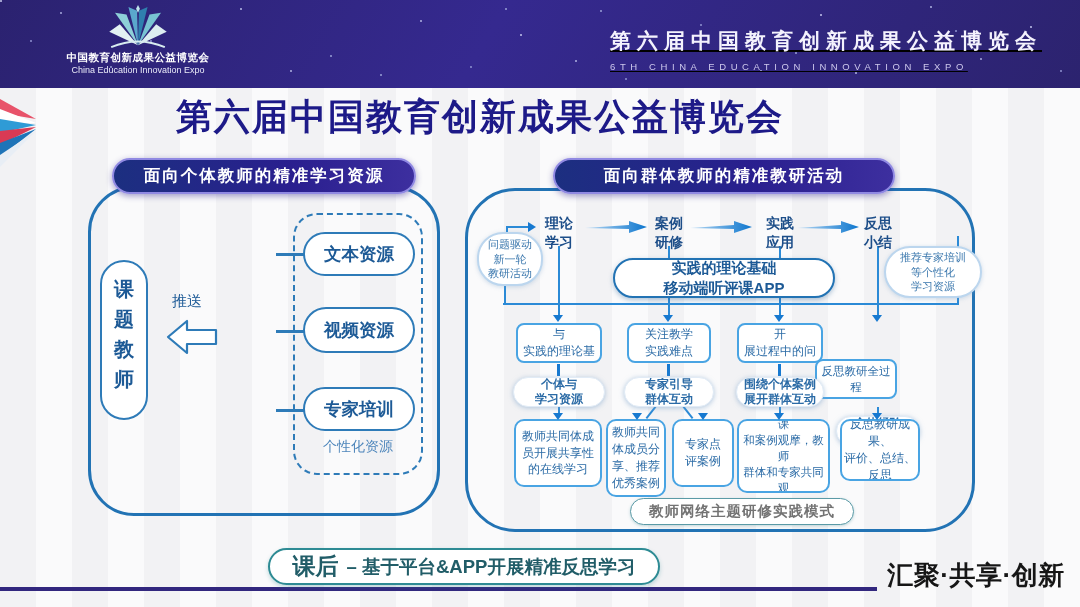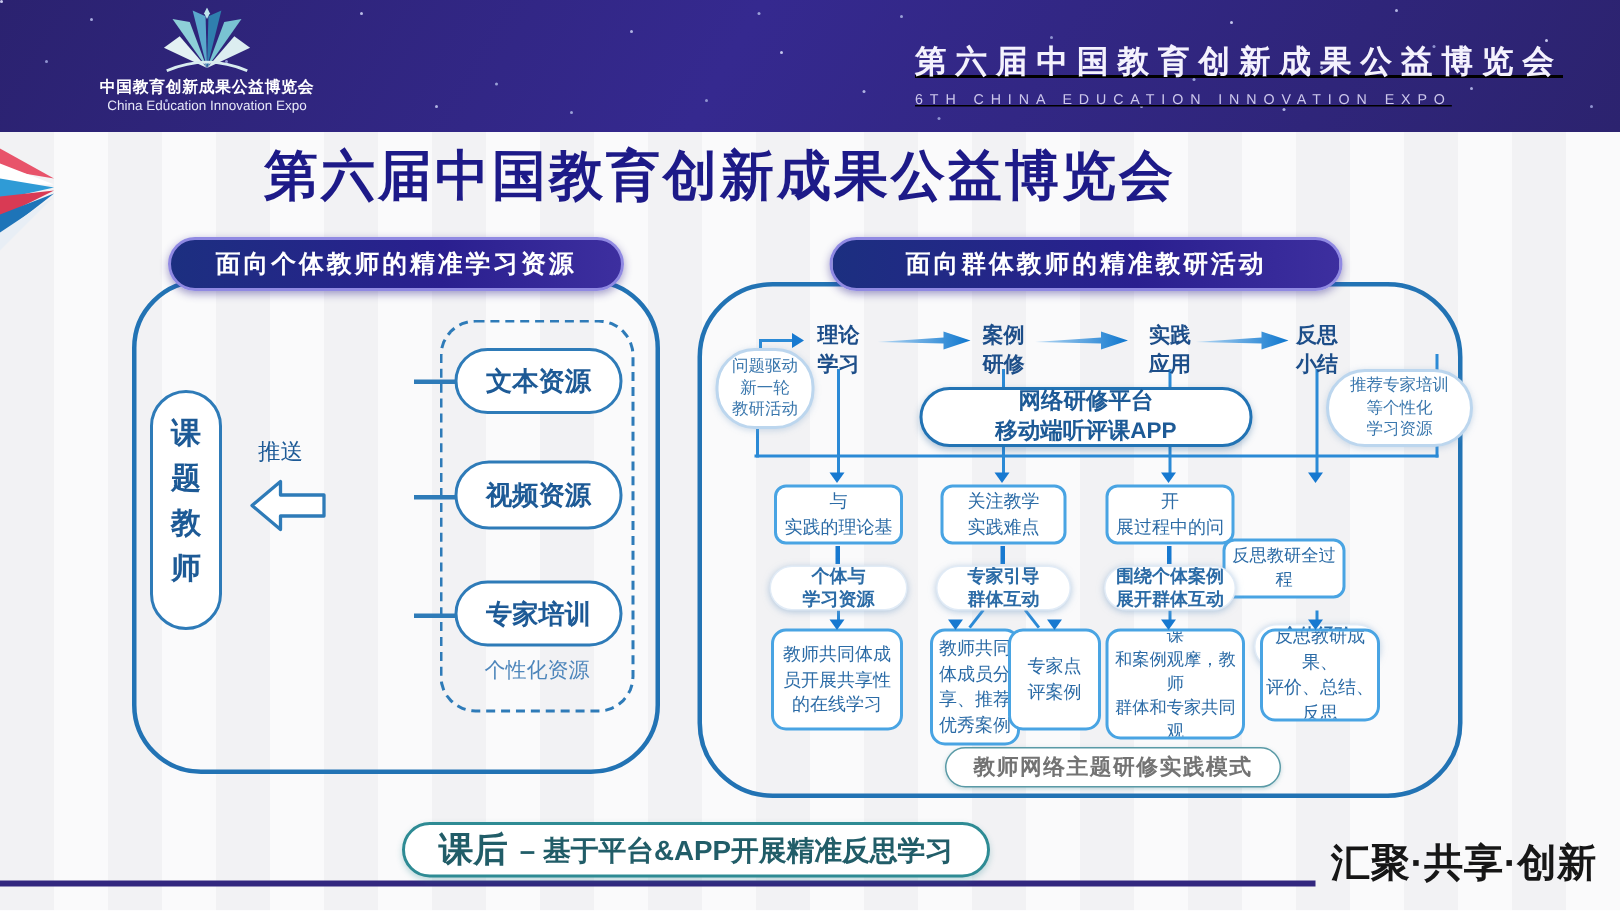--- a/index.html
+++ b/index.html
@@ -121,21 +121,21 @@
   .s3a { left:558px; } .s3c { left:779px; } .s3d { left:877px; }
   .dstem { position:absolute; width:2px; height:15px; background:#2b8ad6; top:317px; z-index:1; }
   .dsa { left:650px; transform:rotate(38deg); } .dsb { left:687px; transform:rotate(-38deg); }
   .td5 { left:553px; top:325px; } .td6 { left:632px; top:325px; } .td7 { left:698px; top:325px; }
   .td8 { left:774px; top:325px; } .td9 { left:872px; top:325px; }
 
   .abox { position:absolute; top:331px; border:2px solid #49a4e3; border-radius:10px; background:#fff;
     color:#2b6ba6; font-size:12px; line-height:1.4; display:flex; align-items:center; justify-content:center;
     text-align:center; white-space:pre-line; z-index:2; overflow:hidden; }
   .ab1 { left:514px; width:88px; height:68px; }
-  .ab2 { left:620px; width:60px; height:78px; }
+  .ab2 { left:606px; width:60px; height:78px; }
   .ab3 { left:672px; width:62px; height:68px; }
   .ab4 { left:737px; width:93px; height:74px; font-size:11.5px; }
   .ab5 { left:840px; width:80px; height:62px; }
 
   .mode-badge { position:absolute; left:630px; top:410px; width:224px; height:27px; background:#fff;
     border:1.5px solid #5a9aa6; border-radius:14px; box-shadow:0 1px 3px rgba(90,154,166,.35);
     color:#737373; font-weight:bold; font-size:14.5px; letter-spacing:1px; display:flex;
     align-items:center; justify-content:center; z-index:3; white-space:nowrap; overflow:hidden; }
 
   
@@ -254,21 +254,21 @@
     <div class="line fb-v1"></div>
     <div class="line fb-v2"></div>
 
     <div class="cloud cloud-left">问题驱动
 新一轮
 教研活动</div>
     <div class="cloud cloud-right">推荐专家培训
 等个性化
 学习资源</div>
 
-    <div class="platform2">网络研修平台
+    <div class="platform2">实践的理论基础
 移动端听评课APP</div>
 
     <div class="fbox fb1">关注教学设计与
 实践的理论基础</div>
     <div class="fbox fb2">关注教学
 实践难点</div>
     <div class="fbox fb3">关注教学实践开
 展过程中的问题</div>
     <div class="fbox fb4">反思教研全过程</div>
 

